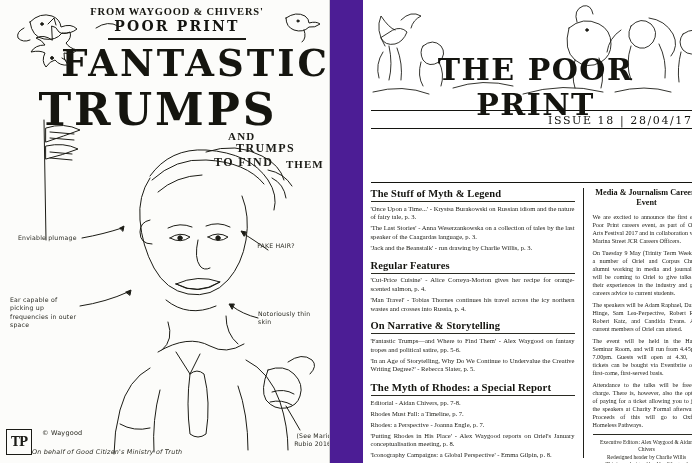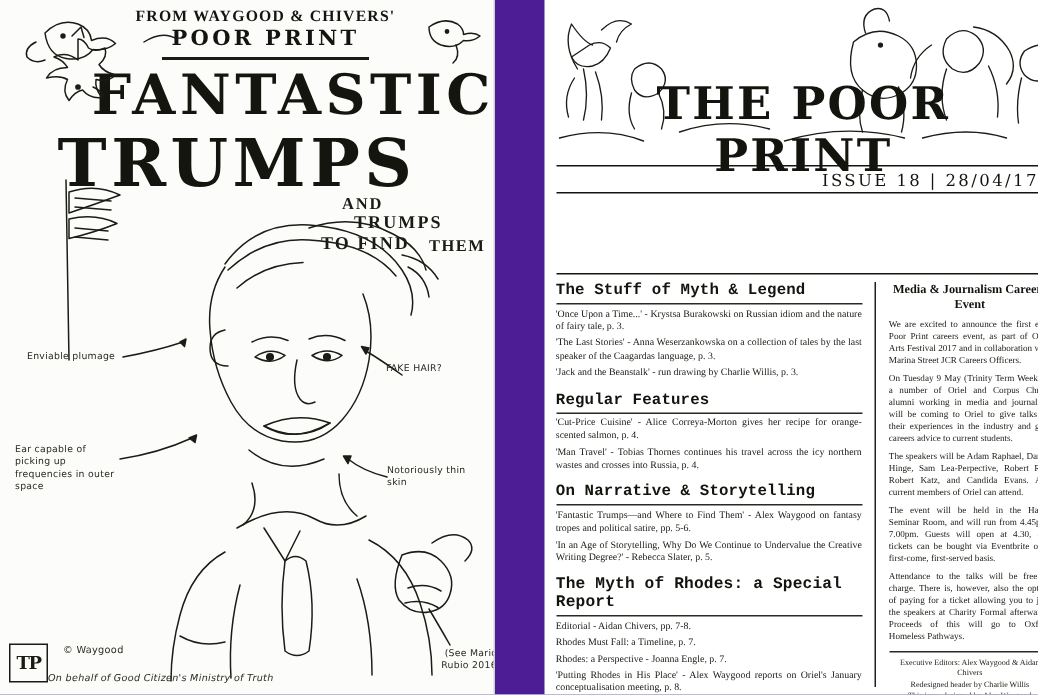--- a/index.html
+++ b/index.html
@@ -164,21 +164,21 @@
     width: 330px; height: 270px;
     display: flex;
   }
   .col-main { width: 212px; padding-right: 8px; }
   .col-side {
     width: 118px; padding-left: 9px;
     border-left: 1px solid #20201a;
   }
 
   .sect-title {
-    font-family: Liberation Mono, monospace;
+    font-family: Liberation Serif, serif;
     font-weight: bold;
     font-size: 10.5px;
     color: #14140f;
     margin: 0 0 2px 0;
     letter-spacing: 0.1px;
   }
   .sect-title.report { font-size: 10.8px; }
   .sect-rule { height: 0.8px; background: #2a2a22; margin: 1px 0 3px 0; }
 
   .toc-item {

